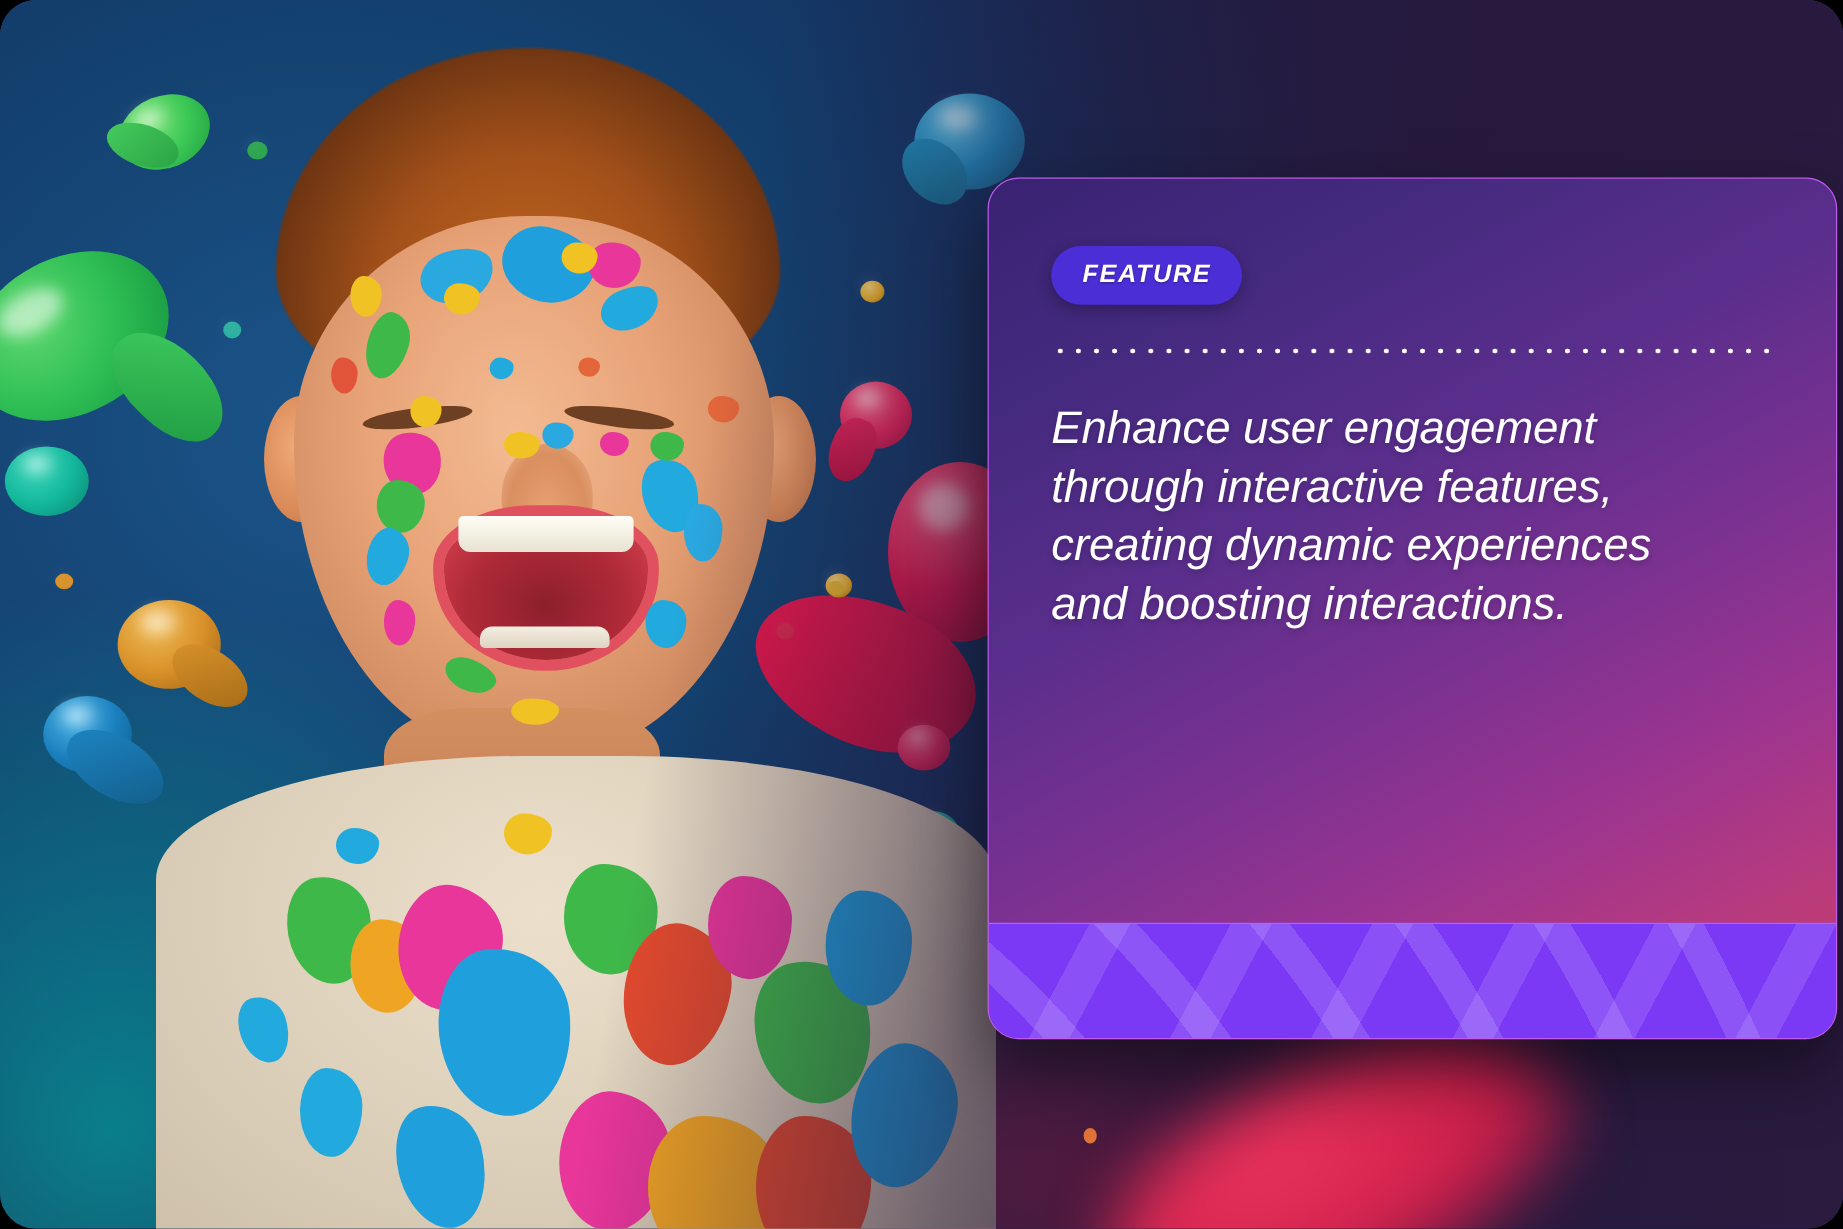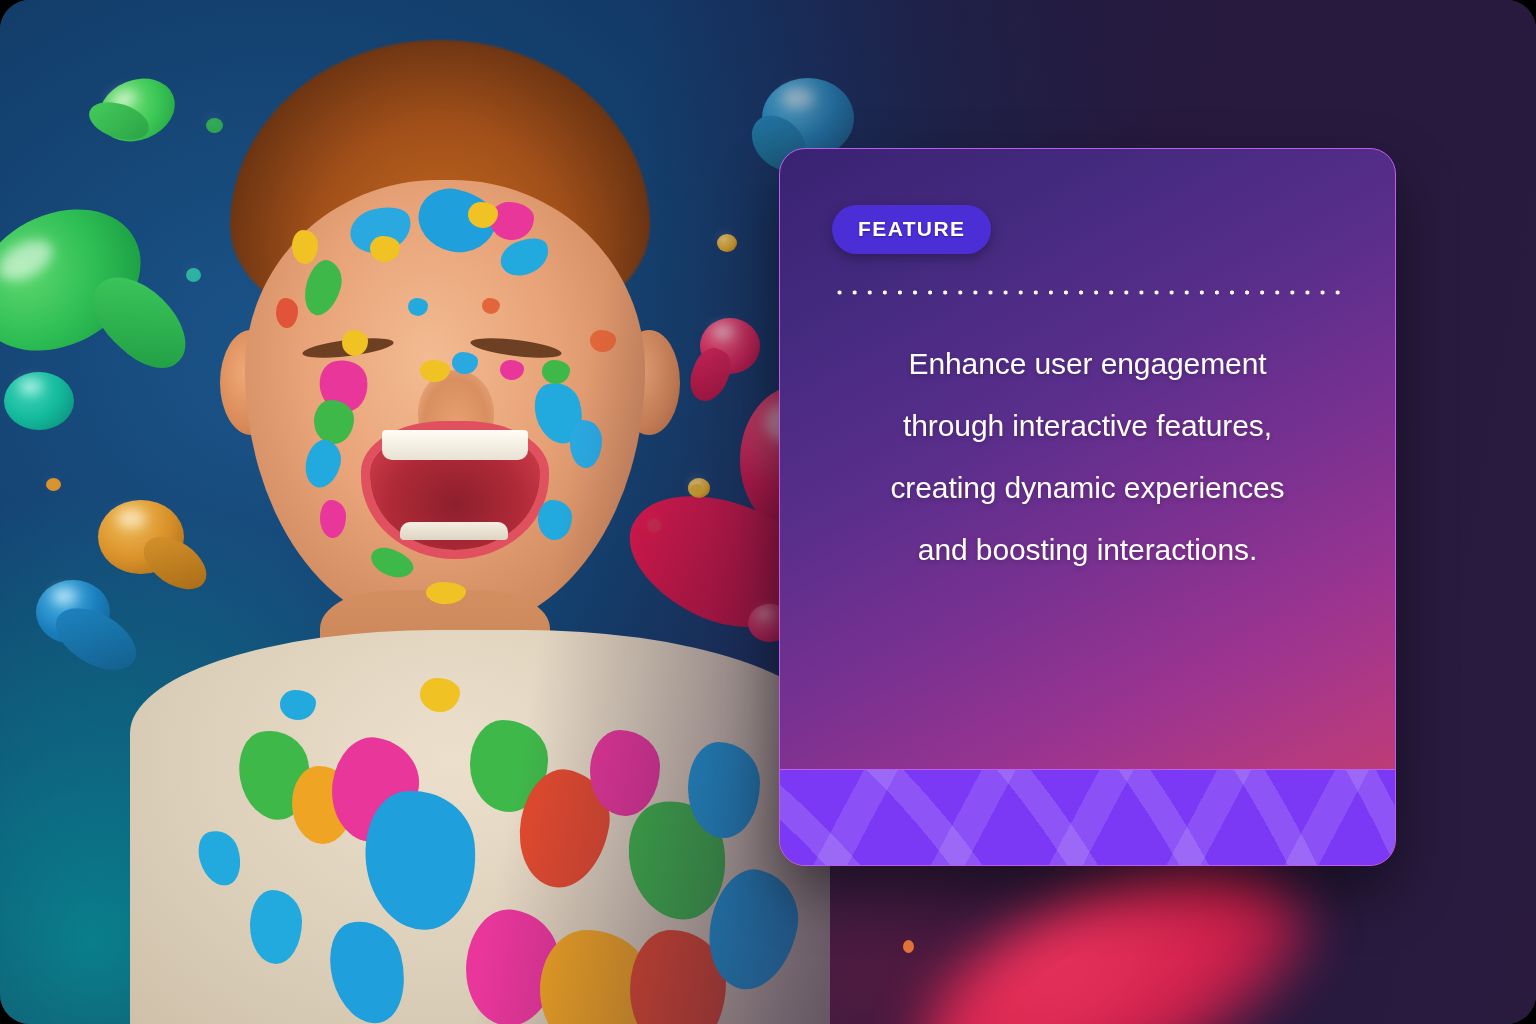--- a/index.html
+++ b/index.html
@@ -102,35 +102,35 @@
   .neck{
     position:absolute; left:250px; top:560px; width:230px; height:130px;
     background:linear-gradient(#d48f61,#c07c50); border-radius:30%;
   }
   
   .speck{ position:absolute; border-radius:42% 58% 50% 50% / 48% 42% 58% 52%; }
 
   
   .card{
     position:absolute;
-    left:779px; top:148px;
-    width:617px; height:718px;
+    left:823px; top:148px;
+    width:708px; height:718px;
     border-radius:26px;
     border:1.5px solid #c05bf0;
     background:linear-gradient(152deg,
       #3a2272 0%,
       #442a7f 18%,
       #5a2e8c 38%,
       #7a3191 56%,
       #9b3490 72%,
       #b63a7f 86%,
       #c93f63 100%);
     box-shadow:0 26px 60px rgba(0,0,0,.46);
     overflow:hidden;
-    display:flex; flex-direction:column;
+    display:flex; flex-direction:column;font-style:italic;
   }
   .card-body{
     flex:1 1 auto;
     padding:56px 52px 0 52px;
   }
 
   .badge{
     display:inline-block;
     background:#4b2ed6;
     color:#fff;
@@ -158,26 +158,25 @@
     margin-top:36px;
     height:5px;
     background-image:radial-gradient(circle, #ffffff 1.9px, rgba(255,255,255,0) 2.2px);
     background-size:15.1px 5px;
     background-repeat:repeat-x;
   }
 
   .card-desc{
     margin-top:38px;
     color:#ffffff;
-    font-size:30px;
-    line-height:62px;
+    font-size:38px;
+    line-height:49px;
     letter-spacing:-.1px;
     white-space:pre-line;
     text-shadow:0 2px 5px rgba(0,0,0,.22);
-    text-align:center;
   }
 
   .card-footer{
     flex:0 0 96px;
     position:relative;
     background:#7b38f5;
     border-top:1.5px solid #c05bf0;
     overflow:hidden;
   }
   .card-footer::before{

